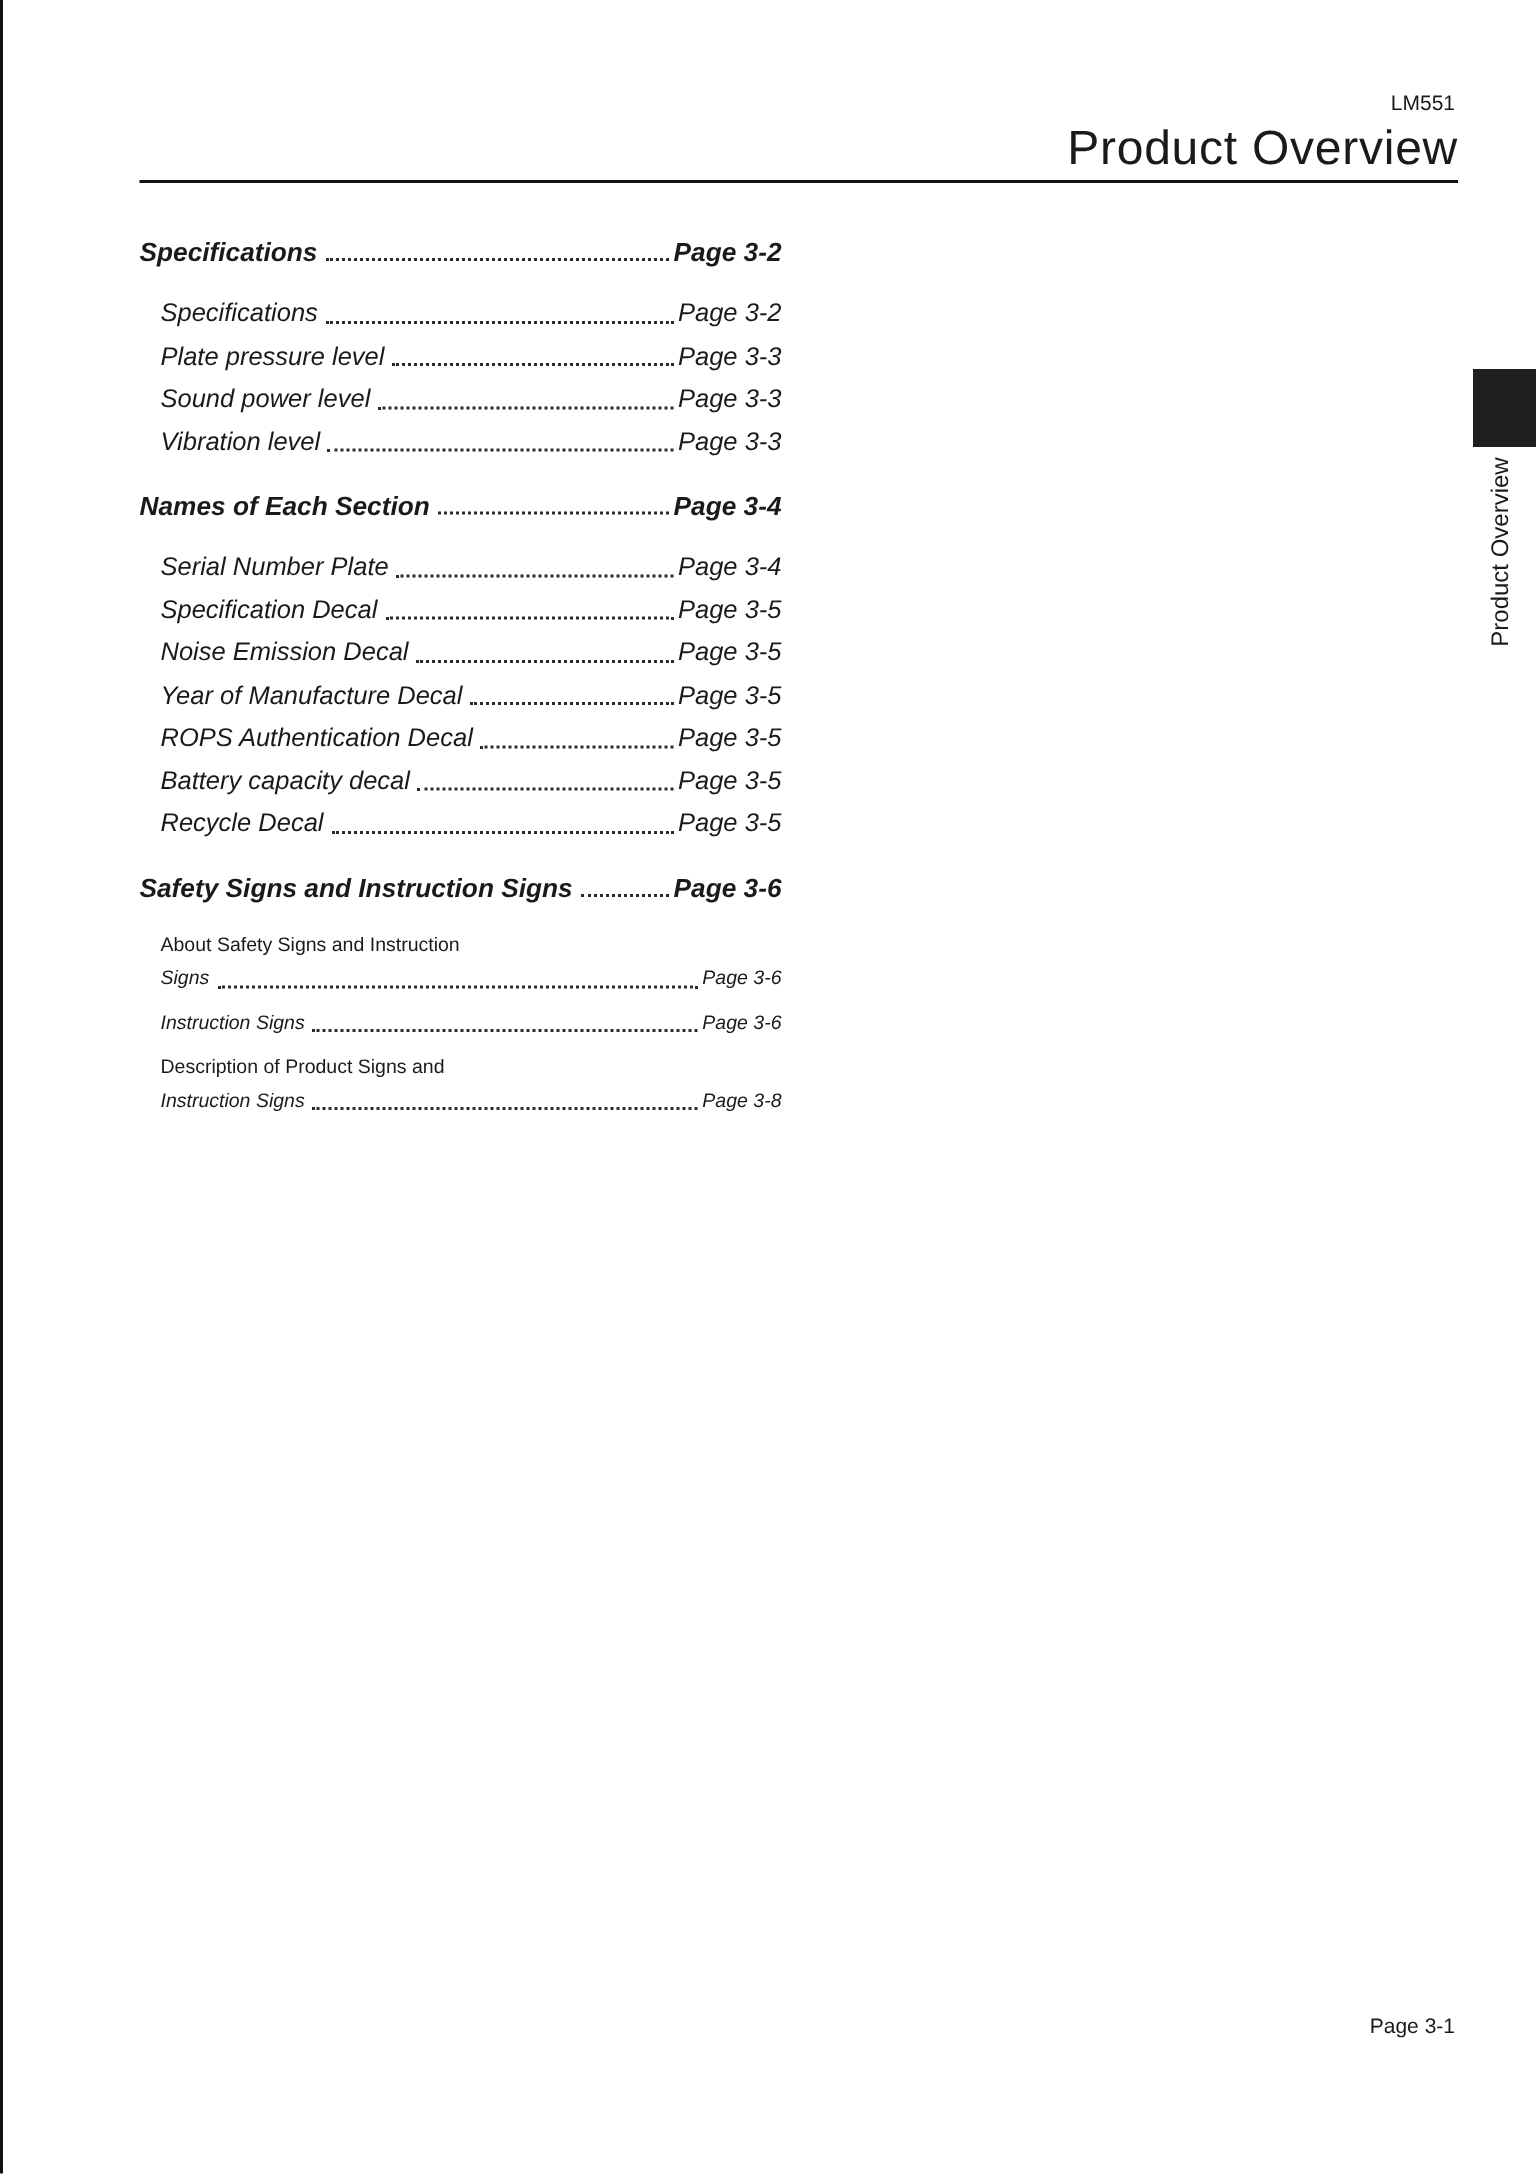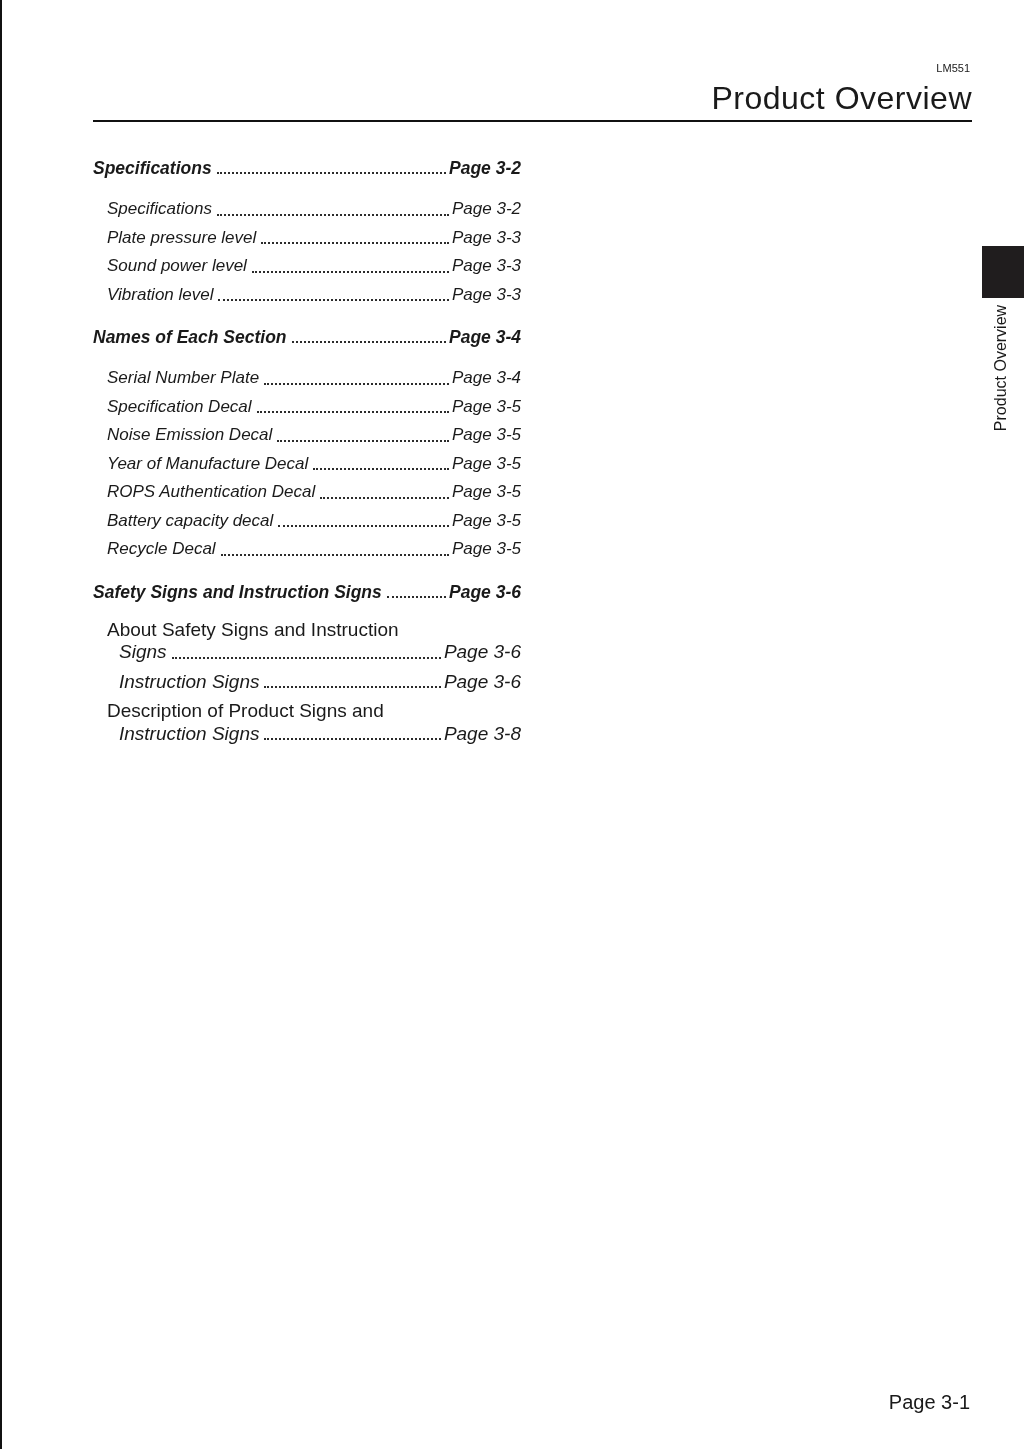--- a/index.html
+++ b/index.html
@@ -10,21 +10,21 @@
     color:#1a1a1a;
     position:relative;
     overflow:hidden;
   }
   .left-edge-line {
     position:absolute; left:0; top:0; width:2px; height:1449px;
     background:#111;
   }
   .header-model {
     position:absolute; top:58px; right:54px;
-    font-size:11px; line-height:20px;
+    font-size:14px; line-height:20px;
   }
   .header-title {
     position:absolute; top:80px; right:52px;
     font-size:32px; line-height:36px; font-weight:400; margin:0;
     letter-spacing:0.5px;
   }
   .title-rule {
     position:absolute; left:93px; top:120px;
     width:879px; height:2px; background:#111;
   }
@@ -37,37 +37,37 @@
     margin:18px 0 17px 0;
   }
   .toc-heading:first-child { margin-top:0; }
   .toc-item {
     display:flex; align-items:stretch;
     padding-left:14px;
     font-size:17px; line-height:28.5px;
   }
   .toc-sub {
     padding-left:14px;
-    font-size:19px; line-height:22.5px;
+    font-size:13px; line-height:22.5px;
     margin-bottom:7px;
   }
-  .toc-sub .sub-row { display:flex; align-items:flex-start;margin-left:12px; }
+  .toc-sub .sub-row { display:flex; align-items:flex-start; }
   .lbl, .pg { white-space:nowrap;font-style:italic; }
   .leader {
     flex:1 1 auto; min-width:18px;
     border-bottom:2px dotted #2b2b2b;
     margin-left:5px; margin-right:3px;
     align-self:flex-end;
   }
   .lead-h { margin-bottom:4px; }
   .lead-i { margin-bottom:8px; }
   .lead-s { margin-bottom:5px; }
   .footer-page {
-    position:absolute; top:1390px; right:54px;
-    font-size:20px; line-height:24px;
+    position:absolute; top:1338px; right:54px;
+    font-size:14px; line-height:24px;
   }
   .side-tab {
     position:absolute; left:982px; top:246px;
     width:42px; height:52px; background:#201d1e;
   }
   .side-tab-label {
     position:absolute; left:926px; top:358px;
     width:150px; height:20px;
     transform:rotate(-90deg);
     text-align:center;

